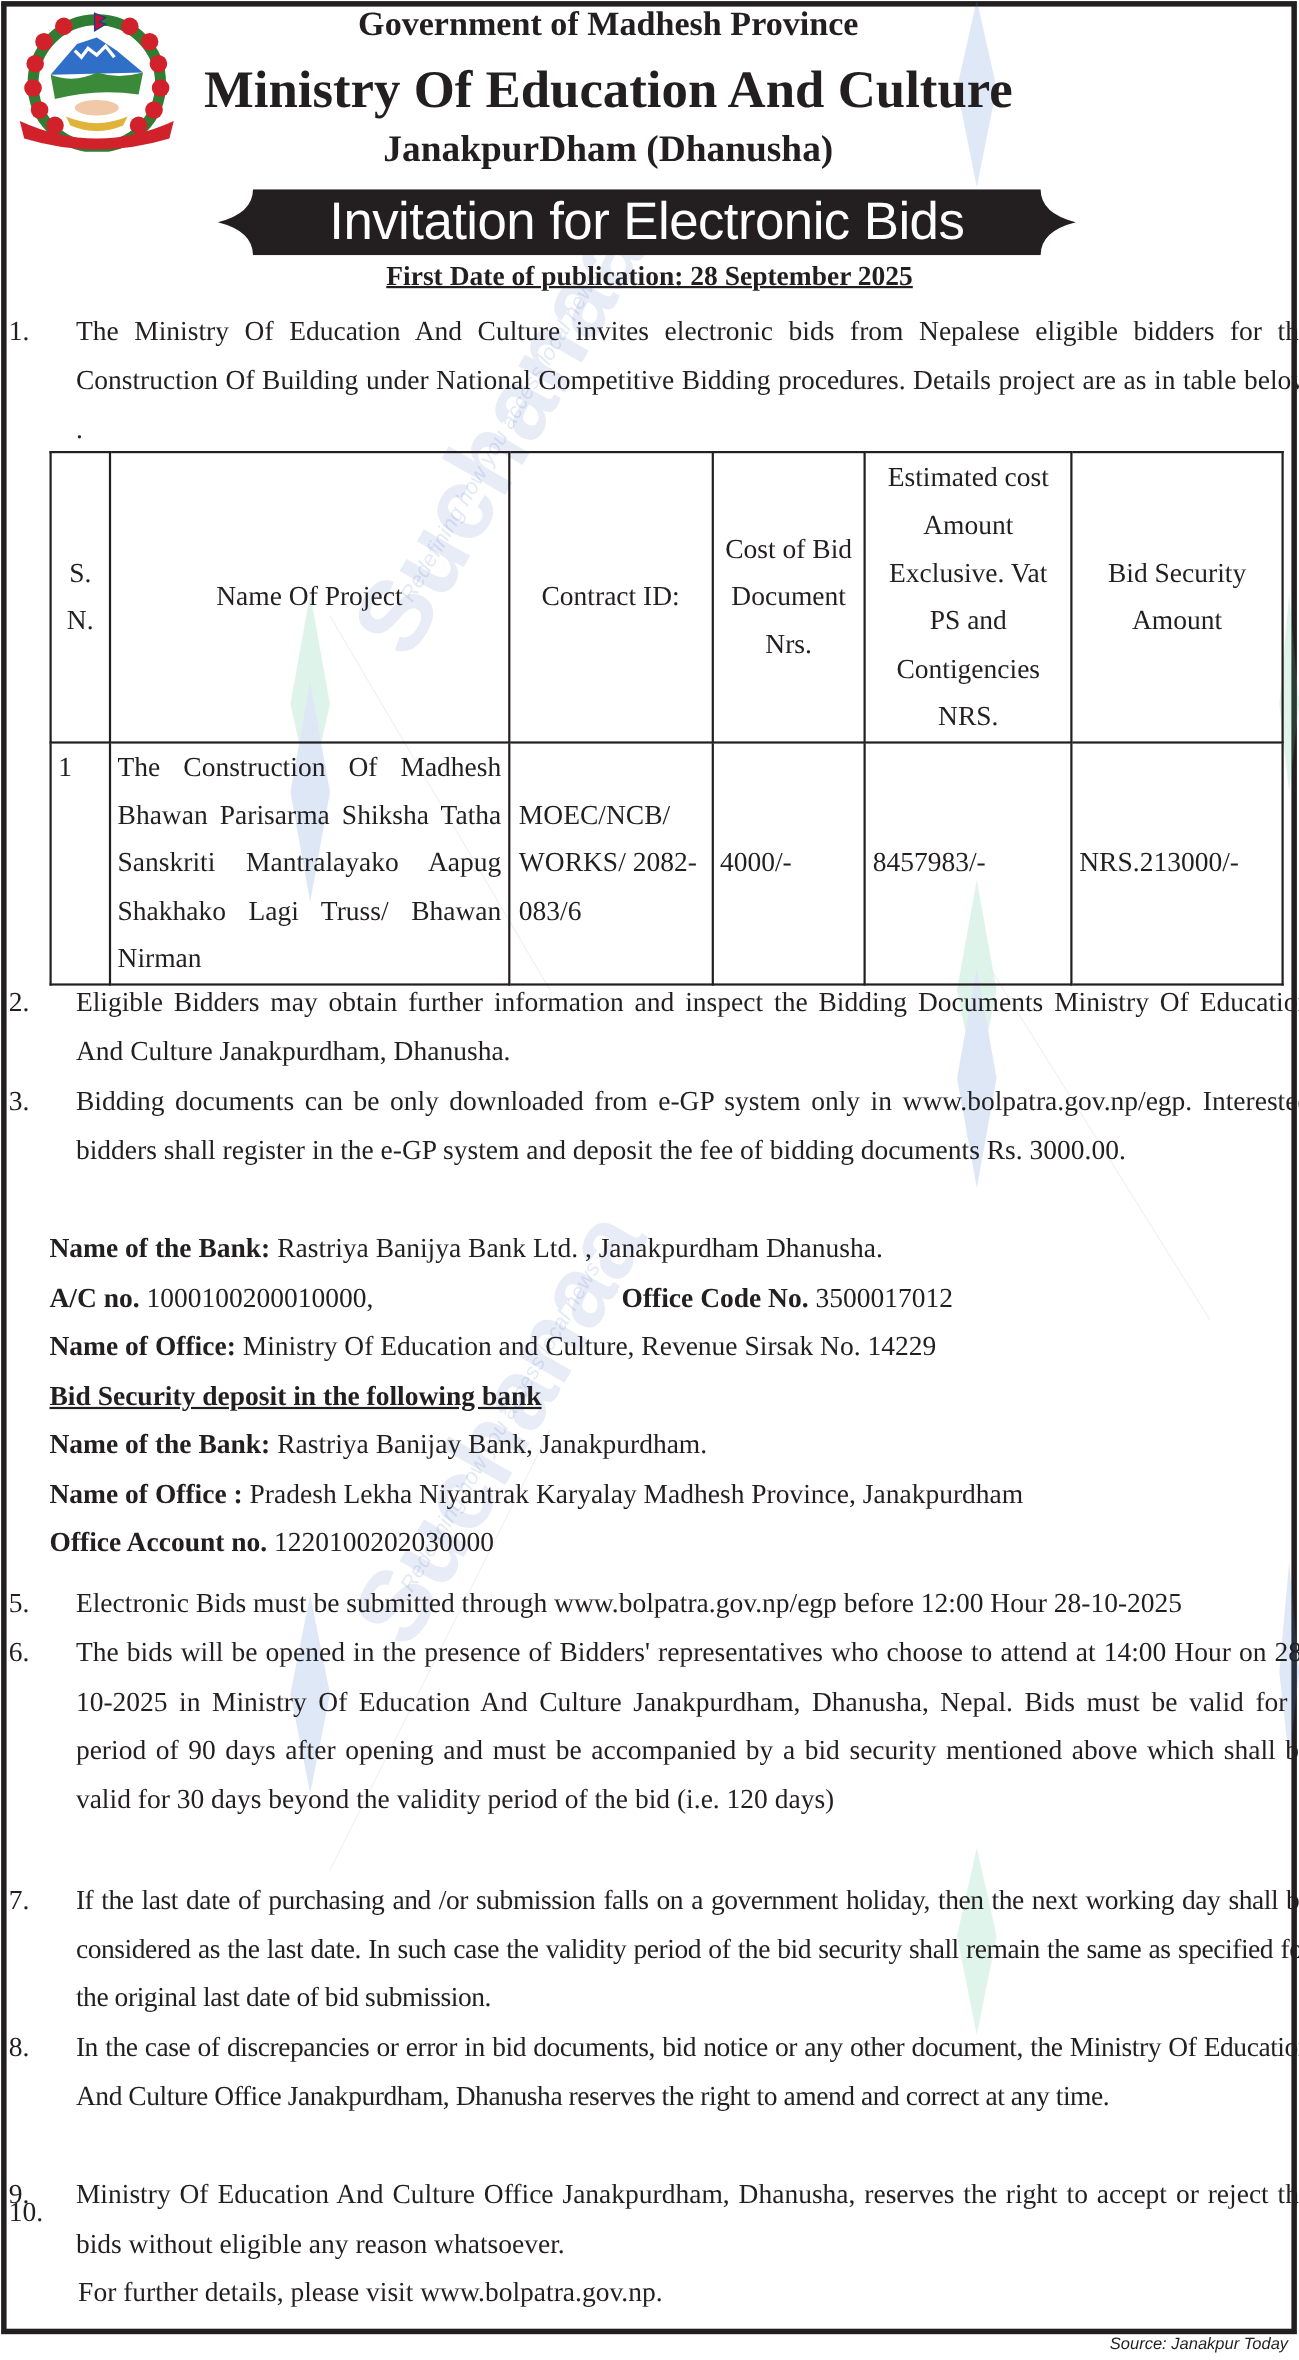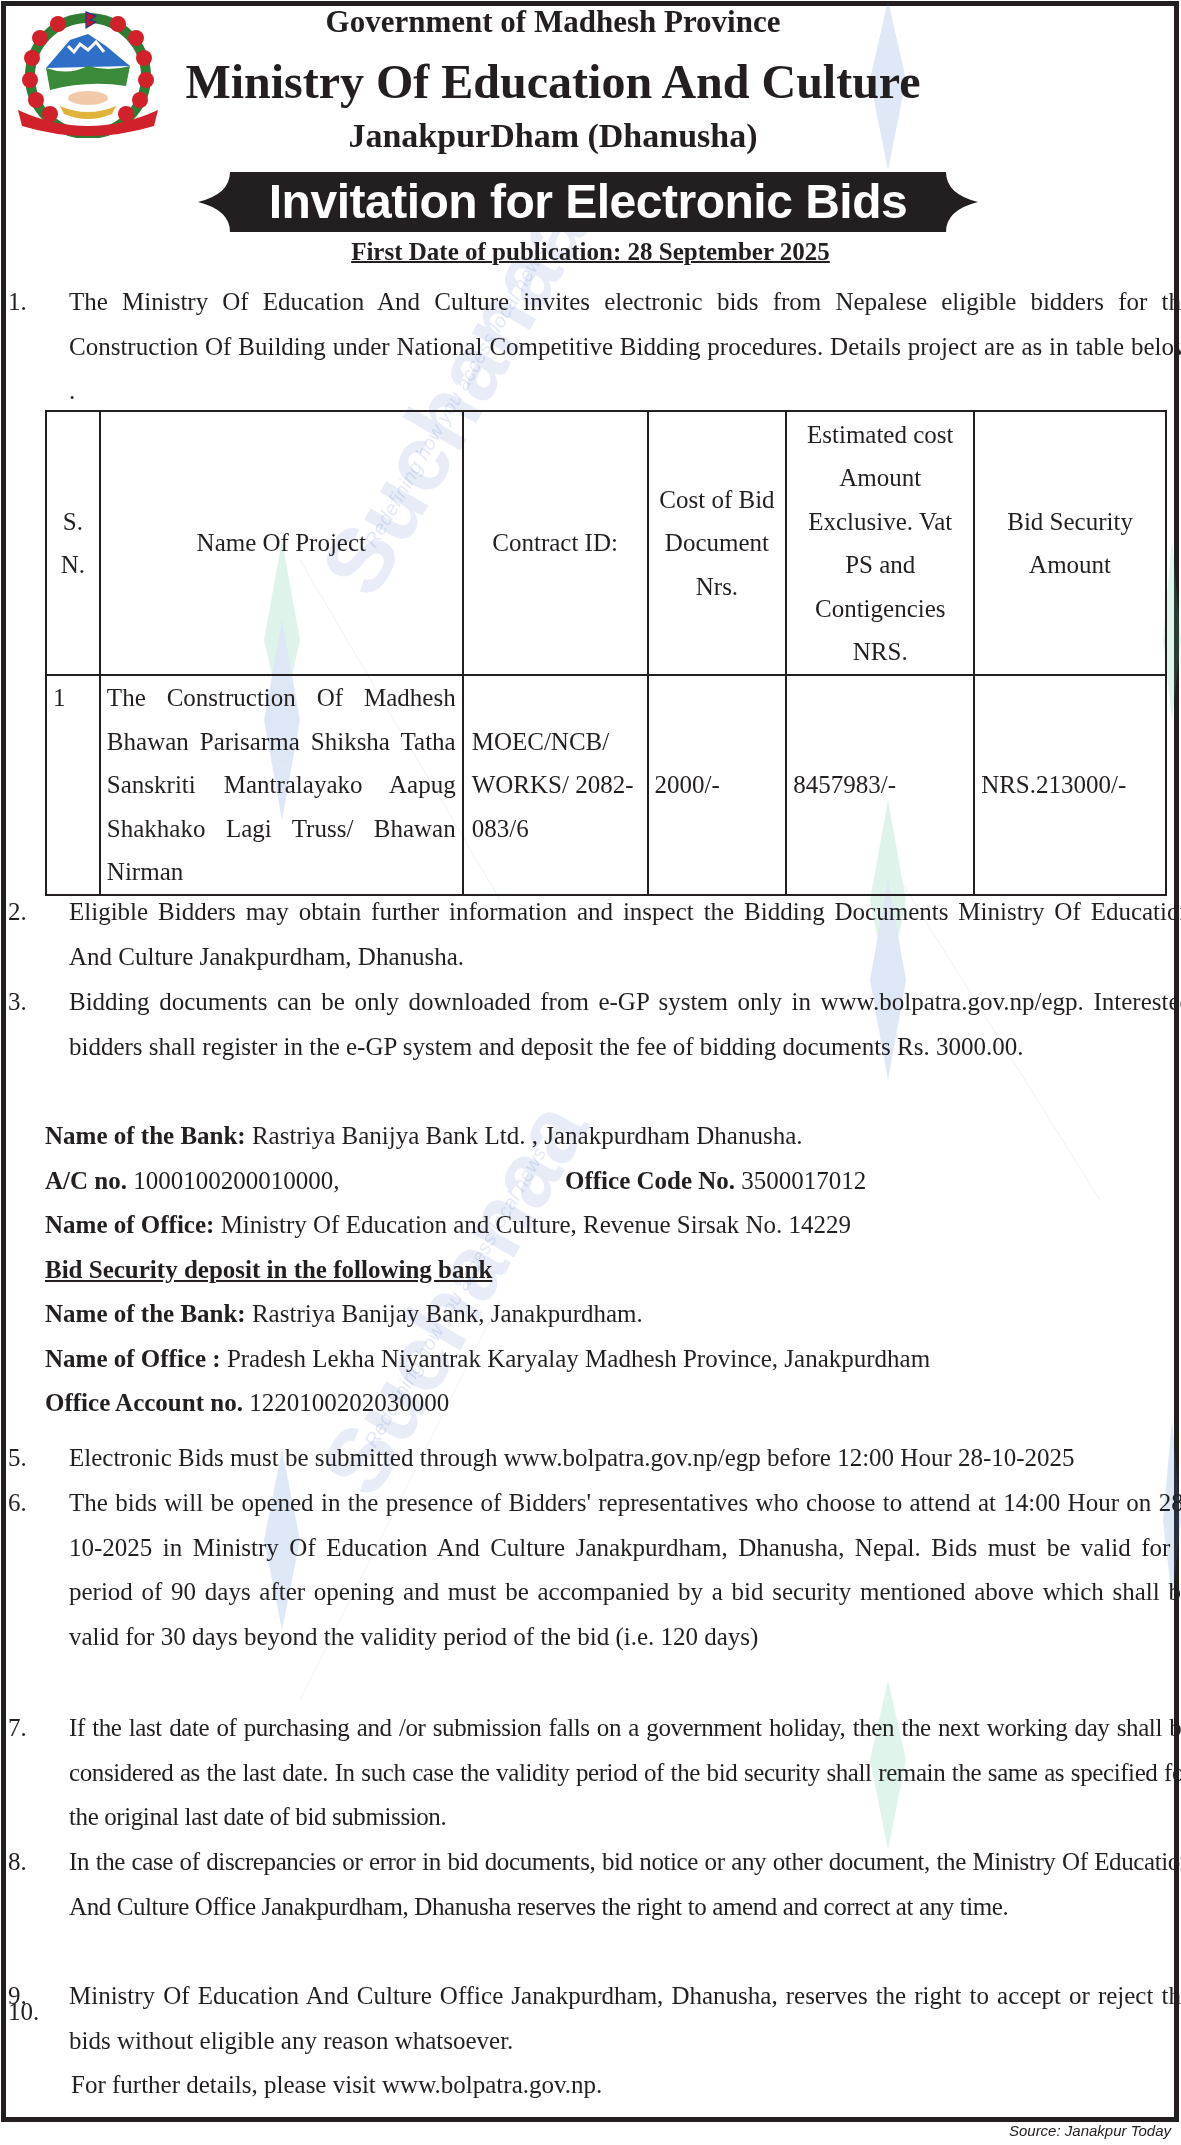--- a/index.html
+++ b/index.html
@@ -16,21 +16,21 @@
             transform-origin:left top; white-space:nowrap; font-size:20px; }
   .emblem { position:absolute; left:8px; top:6px; width:160px; height:132px; }
   .hdr { position:absolute; left:0; width:1106px; text-align:center; font-weight:bold; white-space:nowrap; }
   .h-gov { top:4px; font-size:31px; }
   .h-min { top:54px; font-size:48px; }
   .h-jan { top:117px; font-size:34px; }
   .banner { position:absolute; left:198px; top:172px; width:780px; height:60px; }
   .banner svg { position:absolute; left:0; top:0; }
   .banner-text { position:absolute; left:0; top:0; width:780px; height:60px; line-height:60px;
                  text-align:center; color:#ffffff; font-family:"Liberation Sans","DejaVu Sans",sans-serif;
-                 font-weight:bold; font-size:48px; letter-spacing:-0.5px; }
+                 font-weight:normal; font-size:48px; letter-spacing:-0.5px; }
   .pubdate { position:absolute; left:0; top:238px; width:1181px; text-align:center; font-size:25px;
              font-weight:bold; text-decoration:underline; text-decoration-thickness:2px; }
   .para { position:absolute; left:45px; width:1123px; font-size:25px; line-height:44.5px; text-align:justify;margin-left:24px; }
   .num { position:absolute; left:8px; font-size:25px; line-height:44.5px; }
   .num10 { left:8px; }
   table.bids { position:absolute; left:45px; top:410px; width:1122px; border-collapse:collapse; font-size:25px; }
   table.bids td, table.bids th { border:2px solid #231f20; font-weight:normal; line-height:43.5px; padding:0 6px; }
   table.bids th { text-align:center; vertical-align:middle; height:262px; }
   table.bids td { vertical-align:middle; text-align:left; height:210px; }
   table.bids td.sn { vertical-align:top; text-align:left; padding-left:6px; }
@@ -130,21 +130,21 @@
     <th>Name Of Project</th>
     <th>Contract ID:</th>
     <th style="padding:0 2px">Cost of Bid Document Nrs.</th>
     <th style="padding:0 10px">Estimated cost Amount Exclusive. Vat PS and Contigencies NRS.</th>
     <th style="padding:0 12px">Bid Security Amount</th>
   </tr>
   <tr>
     <td class="sn">1</td>
     <td class="proj">The Construction Of Madhesh Bhawan Parisarma Shiksha Tatha Sanskriti Mantralayako Aapug Shakhako Lagi Truss/ Bhawan Nirman</td>
     <td style="padding:0 8px">MOEC/NCB/ WORKS/ 2082-083/6</td>
-    <td>2000/-</td>
+    <td>4000/-</td>
     <td>8457983/-</td>
     <td>NRS.213000/-</td>
   </tr>
 </tbody>
   </table>
 
 <div class="num" style="top:890px">2.</div>
 <div class="para" style="top:890px">Eligible Bidders may obtain further information and inspect the Bidding Documents Ministry Of Education And Culture Janakpurdham, Dhanusha.</div>
 
 <div class="num" style="top:980px">3.</div>

